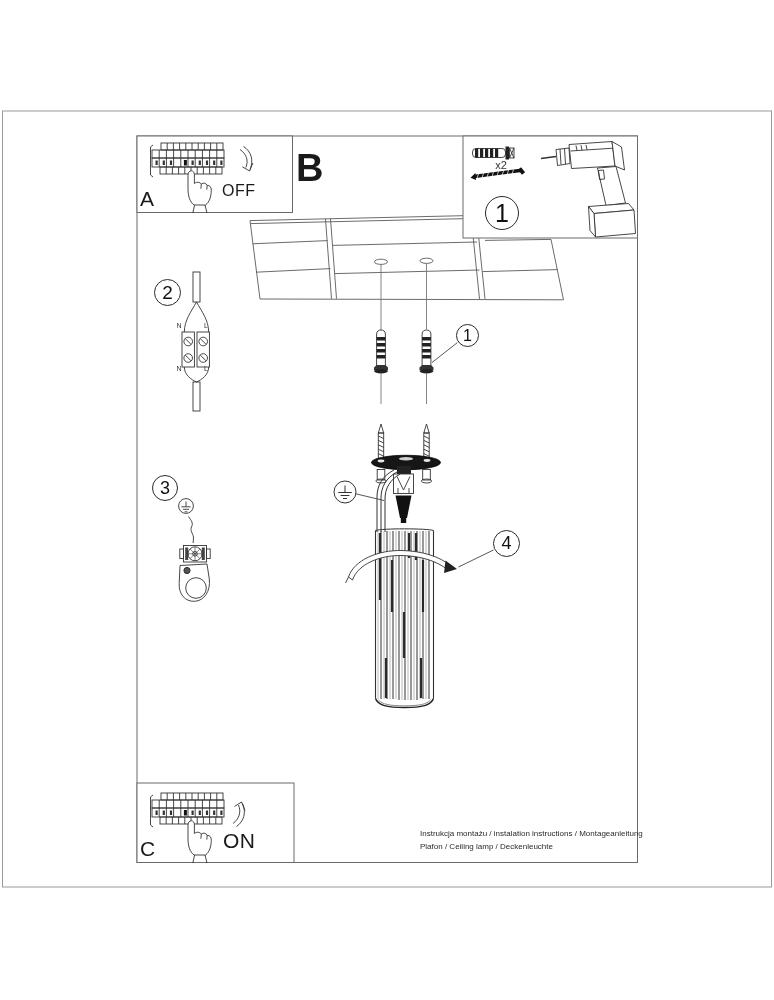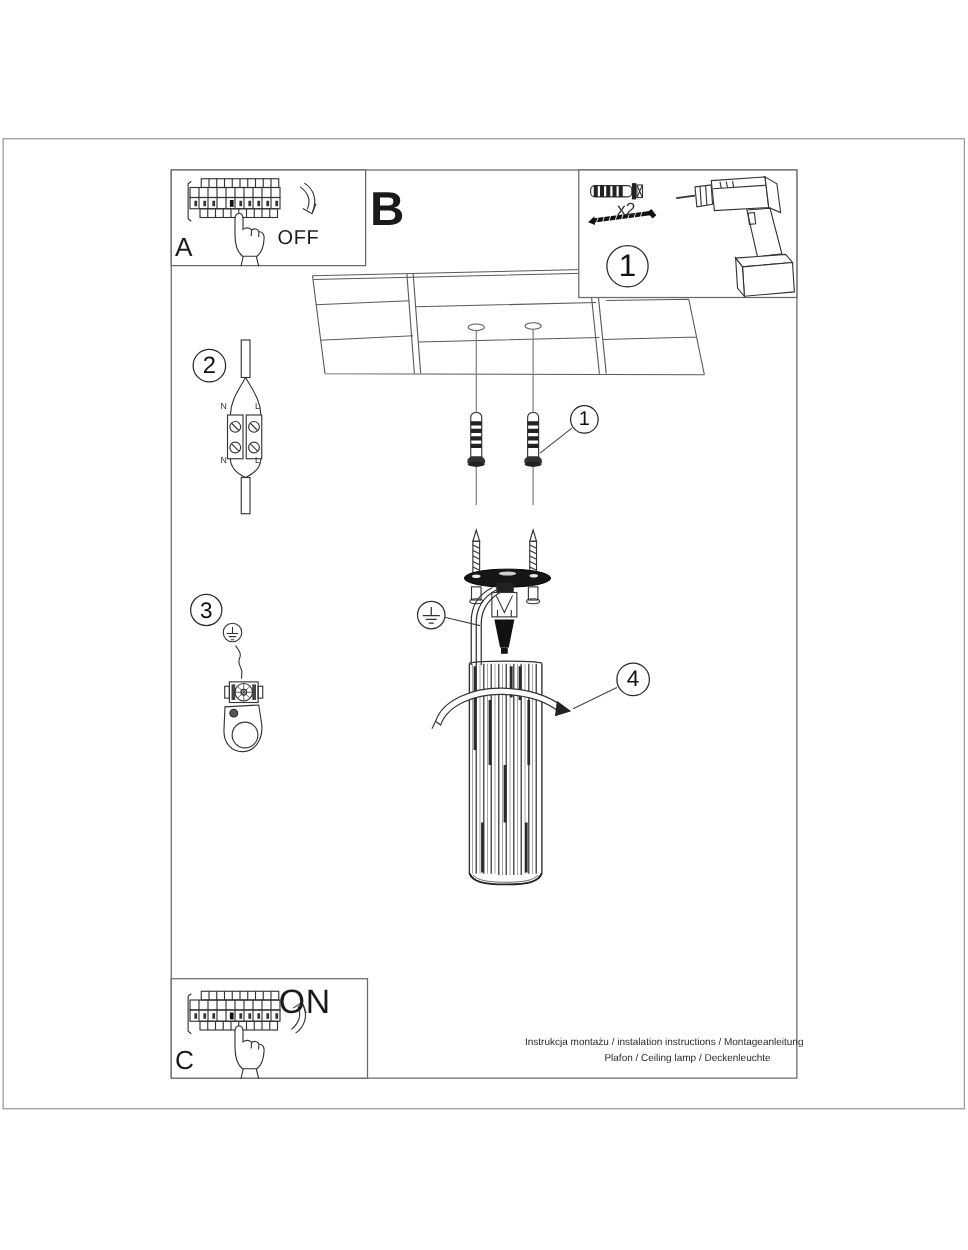--- a/index.html
+++ b/index.html
@@ -219,32 +219,32 @@
     <path d="M588.5,206.5 L628.5,203.5 L634,210 L594,213.5 Z"></path>
     <path d="M594,213.5 L634,210 L635.5,233.5 L595.5,237 Z"></path>
     <path d="M588.5,206.5 L594,213.5 L595.5,237 L590,230.5 Z"></path>
   </g>
 </svg>
 
 <div class="txt" style="left:140px;top:188px;font-size:21px;">A</div>
 <div class="txt" style="left:222px;top:183px;font-size:16px;letter-spacing:0.5px;">OFF</div>
 <div class="txt" style="left:296px;top:149px;font-size:38px;font-weight:bold;">B</div>
 
-<div class="txt" style="left:491px;top:160px;width:20px;text-align:center;font-size:14px;color:#333;">x2</div>
+<div class="txt" style="left:491px;top:160px;width:20px;text-align:center;font-size:11px;color:#333;">x2</div>
 <div class="circ" style="left:485px;top:196px;width:34px;height:34px;font-size:25px;">1</div>
 
 <div class="circ" style="left:154px;top:279px;width:27px;height:27px;font-size:19px;">2</div>
 <div class="circ" style="left:456px;top:324px;width:23px;height:23px;font-size:16px;">1</div>
 <div class="circ" style="left:152px;top:475px;width:26px;height:26px;font-size:18px;">3</div>
 <div class="circ" style="left:493px;top:530px;width:27px;height:27px;font-size:18px;">4</div>
 
 <div class="txt nl" style="left:173px;top:322px;">N</div>
 <div class="txt nl" style="left:200px;top:322px;">L</div>
 <div class="txt nl" style="left:173px;top:365px;">N</div>
 <div class="txt nl" style="left:200px;top:365px;">L</div>
 
 <div class="txt" style="left:140px;top:838px;font-size:21px;">C</div>
-<div class="txt" style="left:223px;top:788px;font-size:27px;letter-spacing:0.5px;">ON</div>
+<div class="txt" style="left:223px;top:830px;font-size:21px;letter-spacing:0.5px;">ON</div>
 
 <div class="footer">
   <div style="white-space:nowrap;">Instrukcja montażu / instalation instructions / Montageanleitung</div>
-  <div style="white-space:nowrap;text-align:center;">Plafon / Ceiling lamp / Deckenleuchte</div>
+  <div style="white-space:nowrap;">Plafon / Ceiling lamp / Deckenleuchte</div>
 </div>
 
 </body></html>

